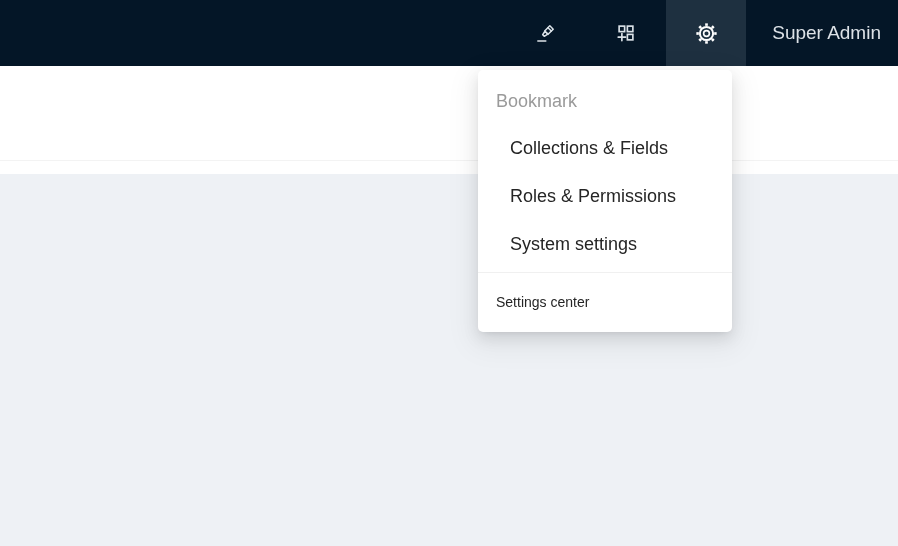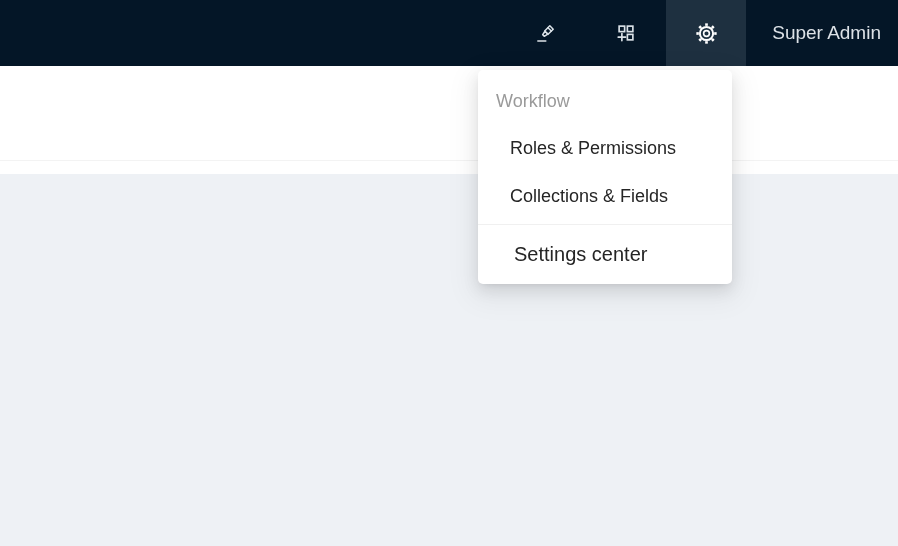--- a/index.html
+++ b/index.html
@@ -78,22 +78,22 @@
     cursor: pointer;
     white-space: nowrap;
   }
   .menu-divider {
     height: 0;
     border-top: 1px solid #f0f0f0;
     margin-top: 4px;
   }
   .menu-footer {
     height: 59px; line-height: 59px;
-    padding-left: 36px;
-    font-size: 20px;
+    padding-left: 18px;
+    font-size: 14px;
     color: #252525;
     cursor: pointer;
     white-space: nowrap;
     border-radius: 0 0 5px 5px;
   }
 </style>
 </head>
 <body>
 
 <div class="topbar">
@@ -145,21 +145,22 @@
 
   <div class="username">Super Admin</div>
 </div>
 
 <div class="page-header"></div>
 <div class="page-header-pad"></div>
 
 <div class="page-content"></div>
 
 <div class="dropdown">
-  <div class="menu-group-title">Workflow</div>
+  <div class="menu-group-title">Bookmark</div>
 
+  <div class="menu-item">Collections &amp; Fields</div>
   <div class="menu-item">Roles &amp; Permissions</div>
-  <div class="menu-item">Collections &amp; Fields</div>
+  <div class="menu-item">System settings</div>
 
   <div class="menu-divider"></div>
 
   <div class="menu-footer">Settings center</div>
 </div>
 
 </body></html>

